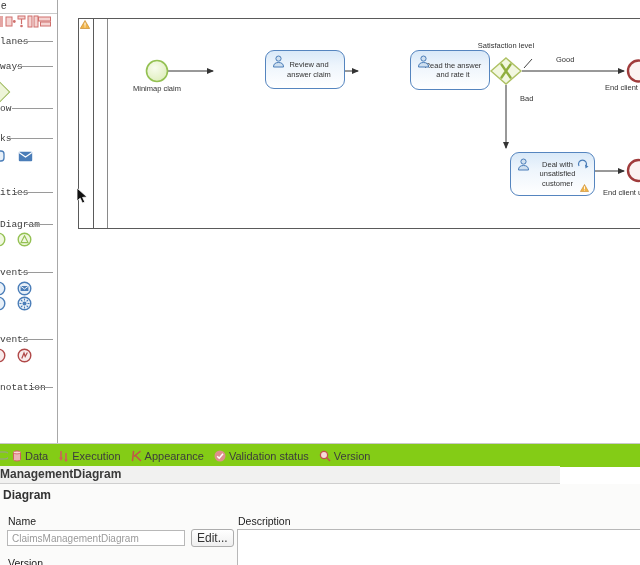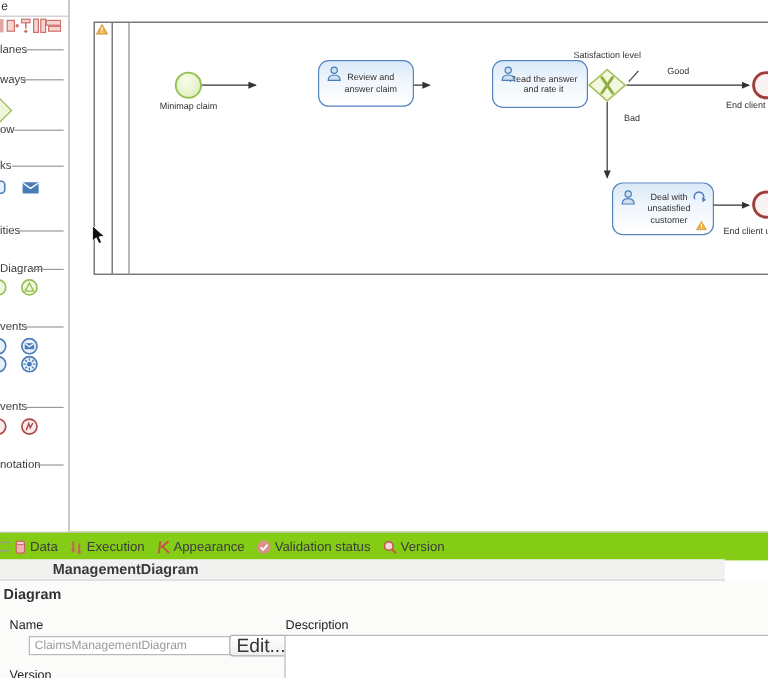--- a/index.html
+++ b/index.html
@@ -17,36 +17,36 @@
         display:flex;align-items:center;justify-content:center;text-align:center;
         font-size:7.5px;line-height:1.25;color:#333;margin-left:48px;}
   .task .human{position:absolute;left:6px;top:4px;}
   .dlabel{position:absolute;font-size:7.5px;color:#333;white-space:nowrap;}
   .edges{position:absolute;left:0;top:0;pointer-events:none;}
   
   .palette{position:absolute;left:0;top:0;width:57px;height:443px;background:#fff;
            border-right:1px solid #a8a8a8;overflow:hidden;z-index:5;}
   .pal-title{position:absolute;left:1px;top:0;font-size:10px;color:#333;}
   .pal-sep{position:absolute;left:0;top:13px;width:57px;border-top:1px solid #c9c9c9;}
-  .pal-label{position:absolute;font-size:9.5px;color:#3d3d3d;white-space:nowrap;}
+  .pal-label{position:absolute;font-size:9.5px;color:#3d3d3d;white-space:nowrap;font-family:Liberation Mono, monospace;}
   .pal-line{position:absolute;border-top:1px solid #9a9a9a;height:0;}
   .pic{position:absolute;}
   
   .tabbar{position:absolute;left:0;top:443px;width:640px;height:23px;background:#84cc16;
           border-top:1px solid #c9c9c9;display:flex;align-items:center;}
   .tab{display:flex;align-items:center;gap:3px;font-size:11px;color:#3c3c3c;margin-right:10px;white-space:nowrap;}
   .titlebar{position:absolute;left:0;top:466px;width:560px;height:17px;background:#f1f1f0;
-            border-bottom:1px solid #cfcfcf;font-size:12px;font-weight:bold;color:#3a3a3a;line-height:17px;padding-left:44px;}
+            border-bottom:1px solid #cfcfcf;font-size:12px;font-weight:bold;color:#3a3a3a;line-height:17px;}
   .formarea{position:absolute;left:0;top:484px;width:640px;height:81px;background:#fbfbfa;}
   .heading{position:absolute;left:3px;top:4px;font-size:12px;font-weight:bold;color:#333;}
   .flabel{position:absolute;font-size:10.5px;color:#222;}
   .name-input{position:absolute;left:7px;top:46px;width:168px;height:14px;border:1px solid #b8b8b8;
               background:#fff;font-size:10px;color:#9a9a9a;padding:0 4px;
-              font-family:"Liberation Sans",sans-serif;margin-left:17px;}
-  .edit-btn{position:absolute;left:191px;top:45px;height:18px;padding:0 5px;font-size:16px;color:#333;
+              font-family:"Liberation Sans",sans-serif;}
+  .edit-btn{position:absolute;left:191px;top:45px;height:18px;padding:0 5px;font-size:12px;color:#333;
             border:1px solid #adadad;border-radius:3px;background:linear-gradient(#ffffff,#efefef);
             font-family:"Liberation Sans",sans-serif;}
   .desc-box{position:absolute;left:237px;top:45px;width:410px;height:45px;border:1px solid #b8b8b8;
             background:#fff;resize:none;}
 </style>
 </head>
 <body>
 
 <div class="app">
 

